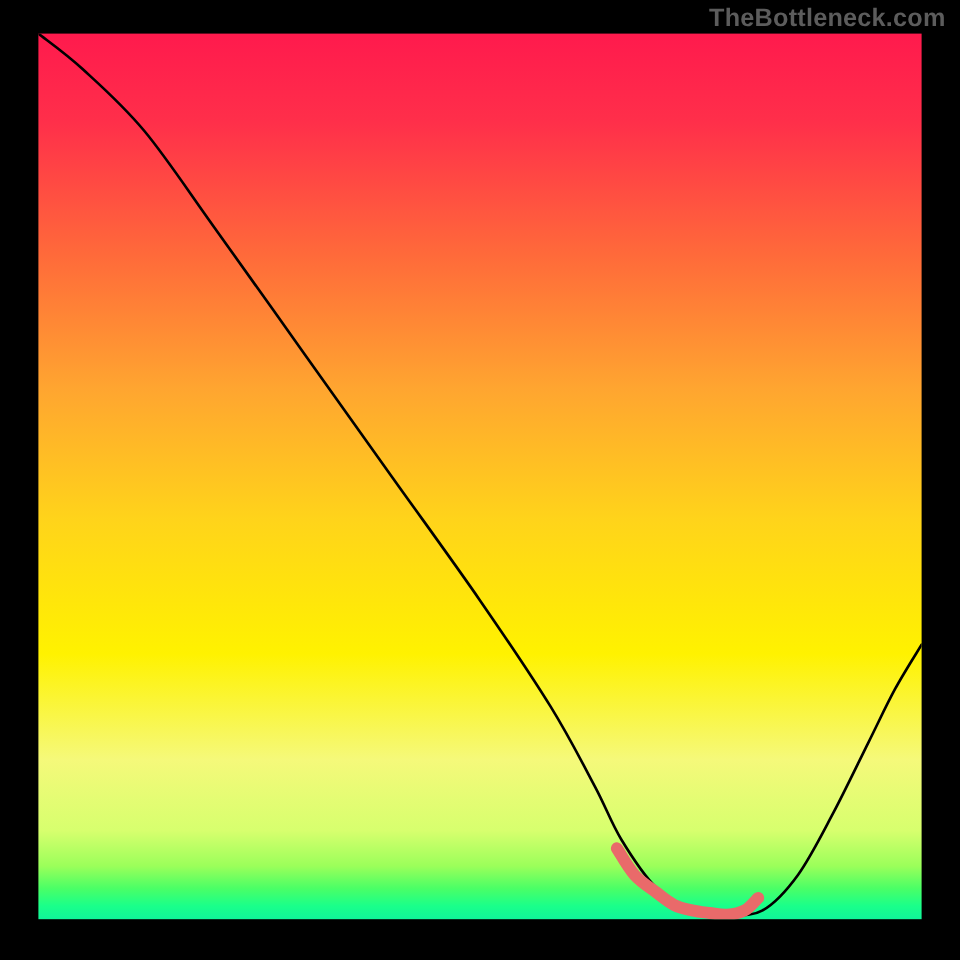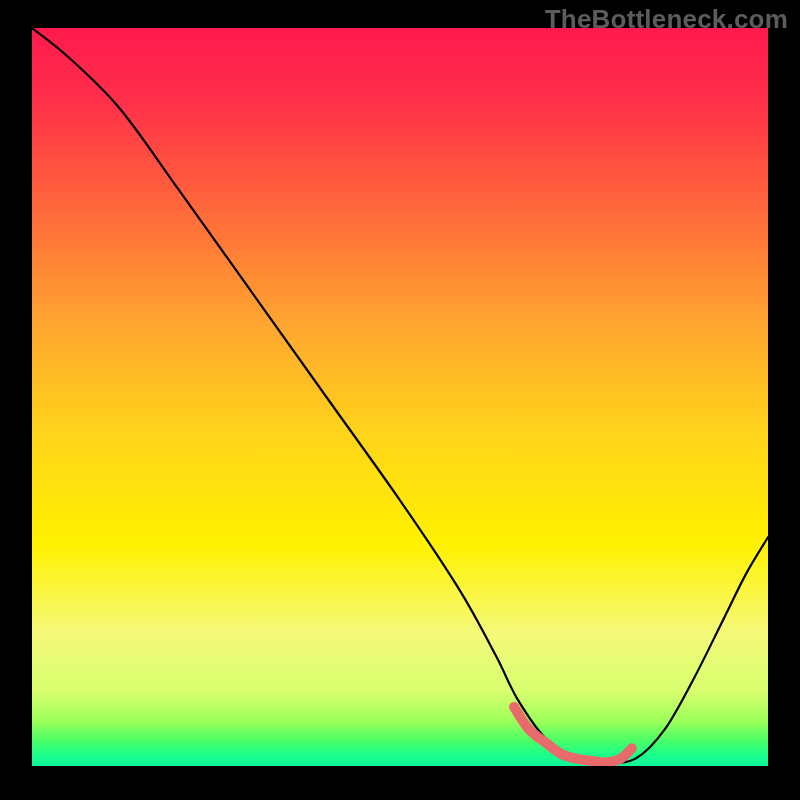--- a/index.html
+++ b/index.html
@@ -9,21 +9,21 @@
     height: 800px;
     background: #000;
     font-family: Arial, Helvetica, sans-serif;
     overflow: hidden;
   }
   .watermark {
     position: absolute;
     top: 4px;
     right: 12px;
     color: #5c5c5c;
-    font-size: 26px;
+    font-size: 21px;
     font-weight: 600;
     letter-spacing: 0.2px;
     z-index: 20;
   }
   svg {
     display: block;
   }
 </style>
 </head>
 <body>

